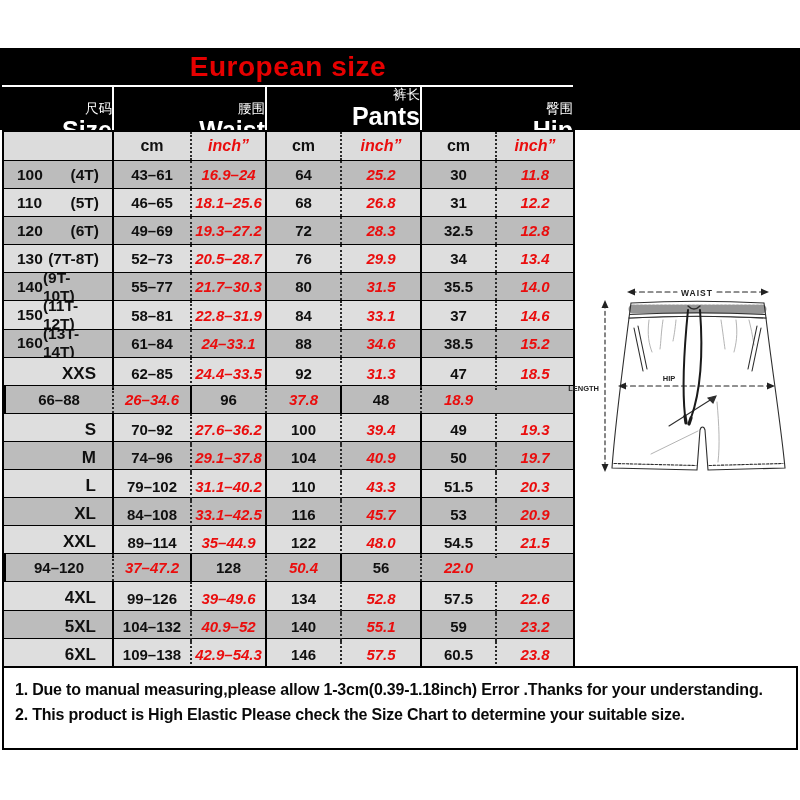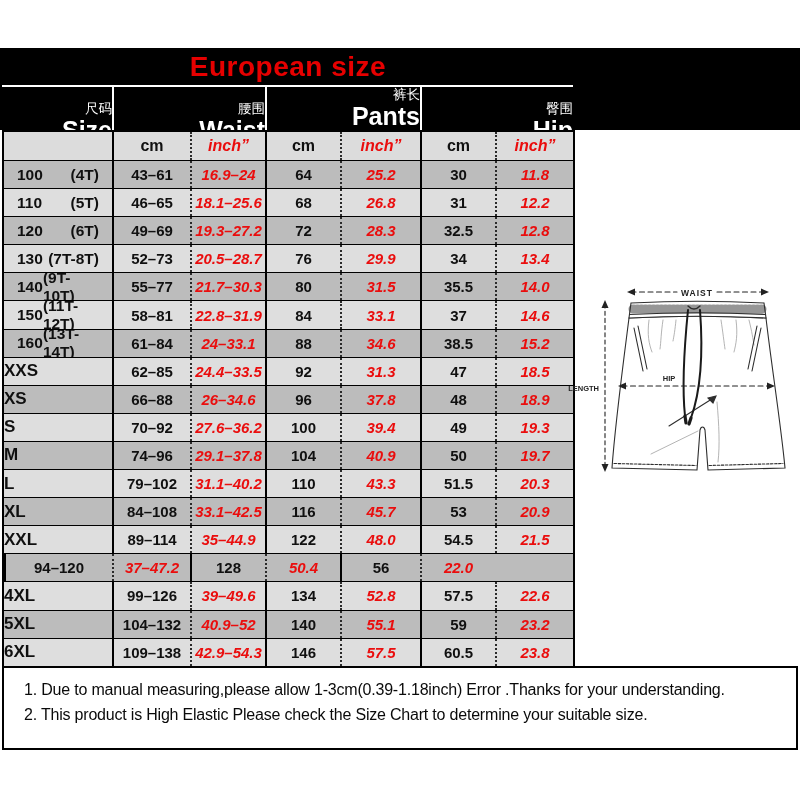--- a/index.html
+++ b/index.html
@@ -25,29 +25,29 @@
   .unit-row{height:28px;background:var(--subheader-bg);}
   .r-dark{background:var(--row-dark);}
   .r-light{background:var(--row-light);}
   .cell{display:flex;align-items:center;justify-content:center;font-weight:bold;color:#101010;overflow:hidden;}
   .b-solid{border-left:2px solid #000;text-align:center;}
   .b-dot{border-left:2px dotted #2a2a2a;}
   .unit{font-size:16px;}
   .val{font-size:15px;}
   .red{color:var(--accent-red);font-style:italic;}
   .size-cell{font-size:15.5px;justify-content:space-between;padding:0 13px;}
-  .size-cell.center{justify-content:flex-start;padding:0;font-size:17px;}
+  .size-cell.center{justify-content:flex-end;padding:16px;font-size:17px;}
 
   #shorts{position:absolute;left:565px;top:240px;}
   #shorts text{font-weight:bold;fill:#222;font-family:"Liberation Sans",sans-serif;}
 
   .notes{position:absolute;left:2px;top:666px;width:796px;height:84px;border:2px solid #000;
          background:#fff;padding:9px 0 0 11px;}
-  .note-line{font-size:16px;font-weight:normal;color:#0a0a0a;line-height:25px;
-             letter-spacing:-0.2px;white-space:nowrap;margin-left:9px;}
+  .note-line{font-size:16px;font-weight:bold;color:#0a0a0a;line-height:25px;
+             letter-spacing:-0.2px;white-space:nowrap;}
 </style>
 </head>
 <body>
 
 <div id="screen">
 
   <div class="band"></div>
 
   <div class="title">European size</div>
 
@@ -170,24 +170,20 @@
 
       </div>
       <div class="cell val b-solid">62–85</div>
       <div class="cell val b-dot red">24.4–33.5</div>
       <div class="cell val b-solid">92</div>
       <div class="cell val b-dot red">31.3</div>
       <div class="cell val b-solid">47</div>
       <div class="cell val b-dot red">18.5</div>
     </div>
       <div class="row r-dark">
-      <div class="cell size-cell center">
-        <span class="sz-num">XS</span>
-
-      </div>
       <div class="cell val b-solid">66–88</div>
       <div class="cell val b-dot red">26–34.6</div>
       <div class="cell val b-solid">96</div>
       <div class="cell val b-dot red">37.8</div>
       <div class="cell val b-solid">48</div>
       <div class="cell val b-dot red">18.9</div>
     </div>
       <div class="row r-light">
       <div class="cell size-cell center">
         <span class="sz-num">S</span>

